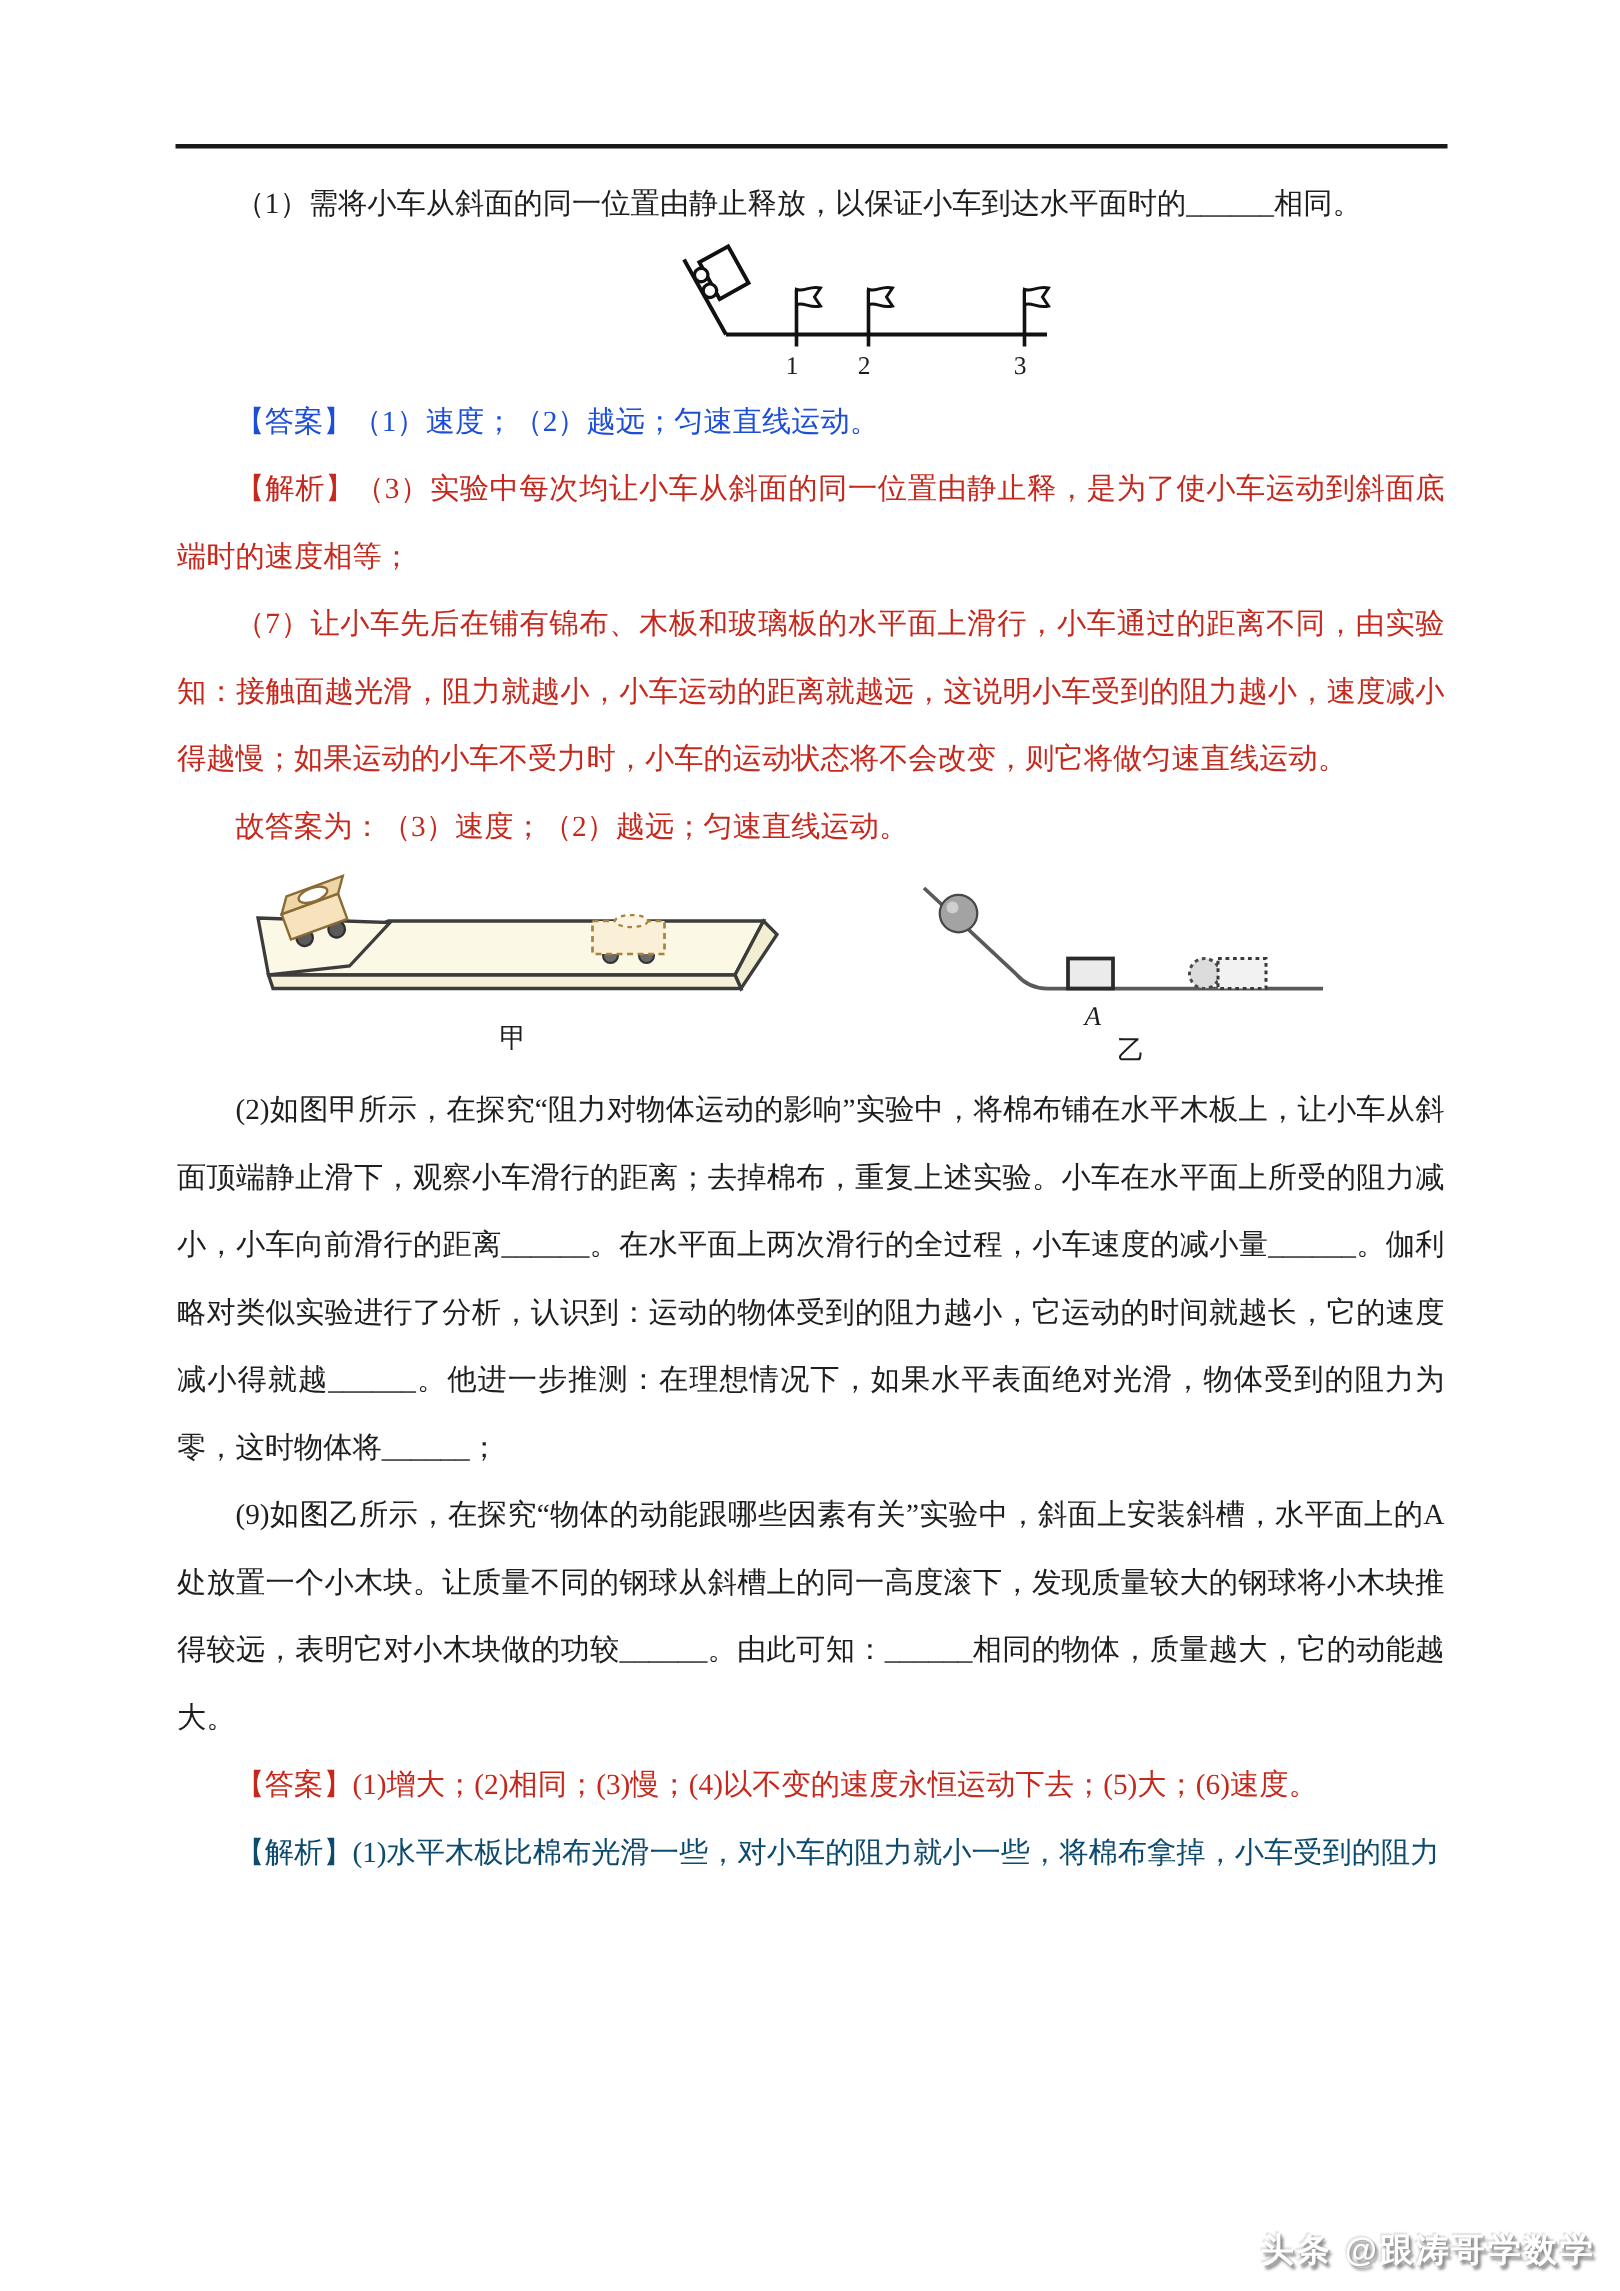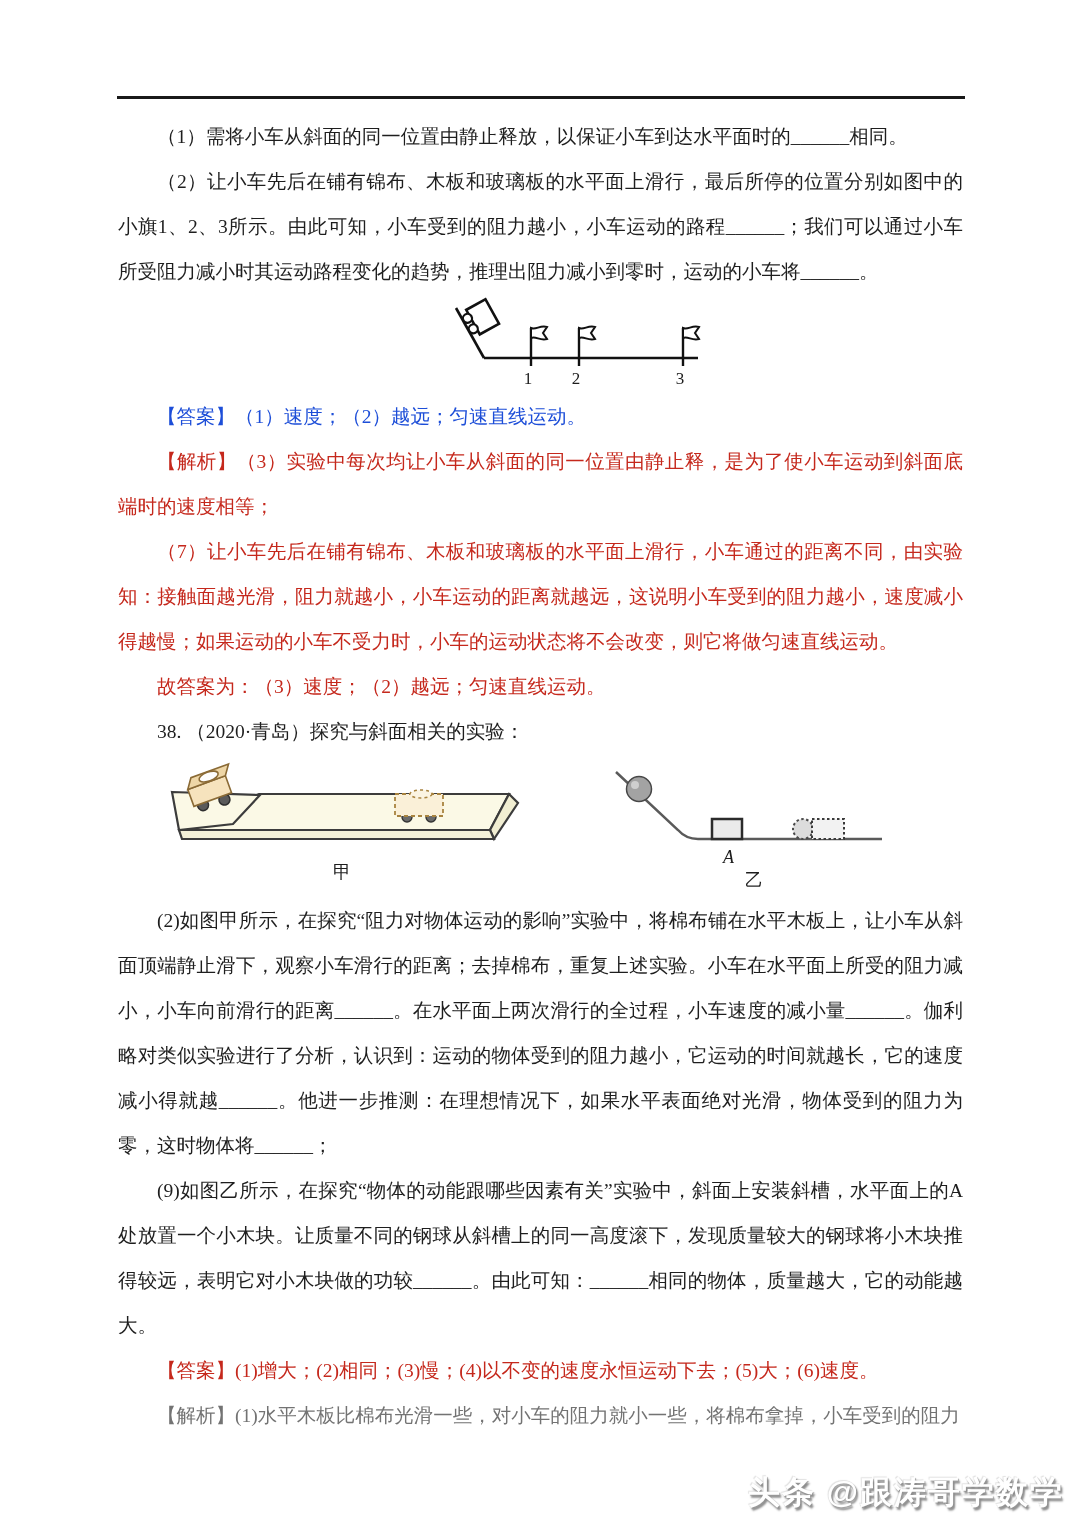--- a/index.html
+++ b/index.html
@@ -28,35 +28,34 @@
     text-indent:0;
   }
   .fig-flags svg { transform:translateX(20px); }
   .fig-row { position:relative; height:140px; margin:2px 0; text-indent:0; }
   .fig-jia { position:absolute; left:6px; top:2px; }
   .fig-yi  { position:absolute; left:478px; top:4px; }
   svg text { font-family:"Liberation Serif","DejaVu Serif",serif; fill:#1d1d1d; }
   .watermark {
     position:absolute; right:16px; bottom:12px;
     font-family:"Liberation Sans","DejaVu Sans",sans-serif;
-    font-weight:bold; font-size:32px; letter-spacing:2px;
+    font-weight:bold; font-size:22px; letter-spacing:2px;
     color:#ffffff;
     text-shadow: 2px 3px 2px #8d8d8d, 1px 1px 1px #a6a6a6, -1px -1px 1px #e2e2e2;
   }
 </style>
 </head>
 <body>
 
 <div class="page">
   <div class="top-rule"></div>
 
   <div class="content" style="color: rgb(30, 30, 30);">
 
     <p class="para">（1）需将小车从斜面的同一位置由静止释放，以保证小车到达水平面时的______相同。</p>
-    <p class="para">（2）让小车先后在铺有锦布、木板和玻璃板的水平面上滑行，最后所停的位置分别如图中的小旗1、2、3所示。由此可知，小车受到的阻力越小，小车运动的路程______；我们可以通过小车所受阻力减小时其运动路程变化的趋势，推理出阻力减小到零时，运动的小车将______。</p>
 
     <div class="fig-flags">
       <svg width="290" height="94" viewBox="0 0 290 94">
         <line x1="40" y1="12" x2="68" y2="62" stroke="#111" stroke-width="2.6"></line>
         <line x1="68" y1="62" x2="282" y2="62" stroke="#111" stroke-width="2.6"></line>
         <g transform="translate(50,30) rotate(61)">
           <rect x="-14" y="-30" width="28" height="22" fill="#ffffff" stroke="#111" stroke-width="2.6"></rect>
           <circle cx="-6" cy="-5" r="4.5" fill="#ffffff" stroke="#111" stroke-width="2.2"></circle>
           <circle cx="6" cy="-5" r="4.5" fill="#ffffff" stroke="#111" stroke-width="2.2"></circle>
         </g>
@@ -76,21 +75,20 @@
         <text x="160" y="88" font-size="17" text-anchor="middle">2</text>
         <text x="264" y="88" font-size="17" text-anchor="middle">3</text>
       </svg>
     </div>
 
     <p class="para red" style="color: #1d4ed8;">【答案】（1）速度；（2）越远；匀速直线运动。</p>
     <p class="para red" style="color: rgb(197, 40, 28);">【解析】（3）实验中每次均让小车从斜面的同一位置由静止释，是为了使小车运动到斜面底端时的速度相等；</p>
     <p class="para red" style="color: rgb(197, 40, 28);">（7）让小车先后在铺有锦布、木板和玻璃板的水平面上滑行，小车通过的距离不同，由实验知：接触面越光滑，阻力就越小，小车运动的距离就越远，这说明小车受到的阻力越小，速度减小得越慢；如果运动的小车不受力时，小车的运动状态将不会改变，则它将做匀速直线运动。</p>
     <p class="para red" style="color: rgb(197, 40, 28);">故答案为：（3）速度；（2）越远；匀速直线运动。</p>
 
-    <p class="para">38. （2020·青岛）探究与斜面相关的实验：</p>
 
     <div class="fig-row">
       <svg class="fig-jia" width="450" height="128" viewBox="0 0 450 128">
 
         <polygon points="135,36 385,36 366,72 55,72" fill="#fbf9e6" stroke="#3c3c3c" stroke-width="2.2"></polygon>
         <polygon points="385,36 394,45 370,81 366,72" fill="#f1eed2" stroke="#3c3c3c" stroke-width="2.2"></polygon>
         <polygon points="55,72 366,72 370,81 58,81" fill="#f4f1d8" stroke="#3c3c3c" stroke-width="2.2"></polygon>
 
         <polygon points="48,34 136,37 109,66 55,72" fill="#fbf9e6" stroke="#3c3c3c" stroke-width="2.2"></polygon>
 
@@ -119,18 +117,18 @@
         <circle cx="207" cy="69" r="10" fill="#dcdcdc" stroke="#4a4a4a" stroke-width="2" stroke-dasharray="2.5,2.5"></circle>
         <rect x="216" y="59" width="32" height="20" fill="#f2f2f2" stroke="#3a3a3a" stroke-width="2" stroke-dasharray="2.5,2.5"></rect>
         <text x="127" y="103" font-size="18" font-style="italic">A</text>
         <text x="158" y="126" font-size="18" text-anchor="middle">乙</text>
       </svg>
     </div>
 
     <p class="para">(2)如图甲所示，在探究“阻力对物体运动的影响”实验中，将棉布铺在水平木板上，让小车从斜面顶端静止滑下，观察小车滑行的距离；去掉棉布，重复上述实验。小车在水平面上所受的阻力减小，小车向前滑行的距离______。在水平面上两次滑行的全过程，小车速度的减小量______。伽利略对类似实验进行了分析，认识到：运动的物体受到的阻力越小，它运动的时间就越长，它的速度减小得就越______。他进一步推测：在理想情况下，如果水平表面绝对光滑，物体受到的阻力为零，这时物体将______；</p>
     <p class="para">(9)如图乙所示，在探究“物体的动能跟哪些因素有关”实验中，斜面上安装斜槽，水平面上的A处放置一个小木块。让质量不同的钢球从斜槽上的同一高度滚下，发现质量较大的钢球将小木块推得较远，表明它对小木块做的功较______。由此可知：______相同的物体，质量越大，它的动能越大。</p>
     <p class="para red" style="color: rgb(197, 40, 28);">【答案】(1)增大；(2)相同；(3)慢；(4)以不变的速度永恒运动下去；(5)大；(6)速度。</p>
-    <p class="para red" style="color: #737373;">【解析】(1)水平木板比棉布光滑一些，对小车的阻力就小一些，将棉布拿掉，小车受到的阻力</p>
+    <p class="para red" style="color: #0c4a6e;">【解析】(1)水平木板比棉布光滑一些，对小车的阻力就小一些，将棉布拿掉，小车受到的阻力</p>
 
   </div>
 
   <div class="watermark">头条 @跟涛哥学数学</div>
 </div>
 
 </body></html>

